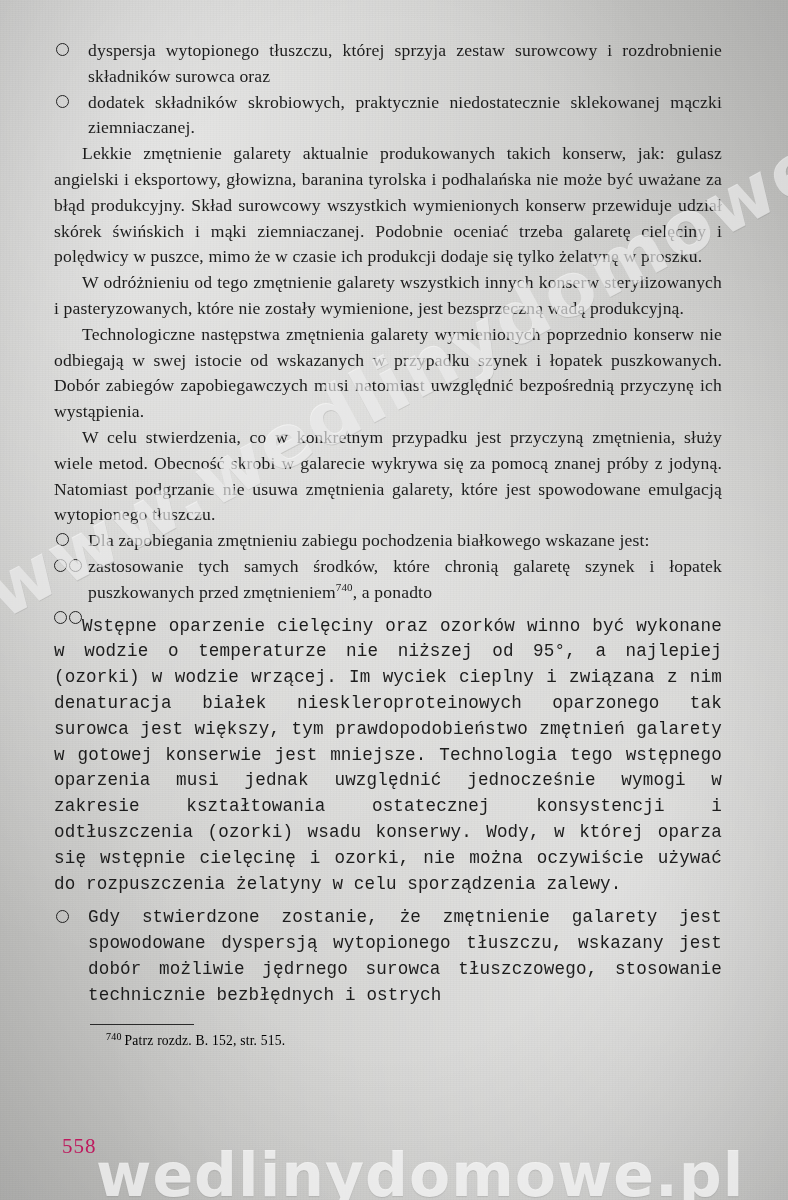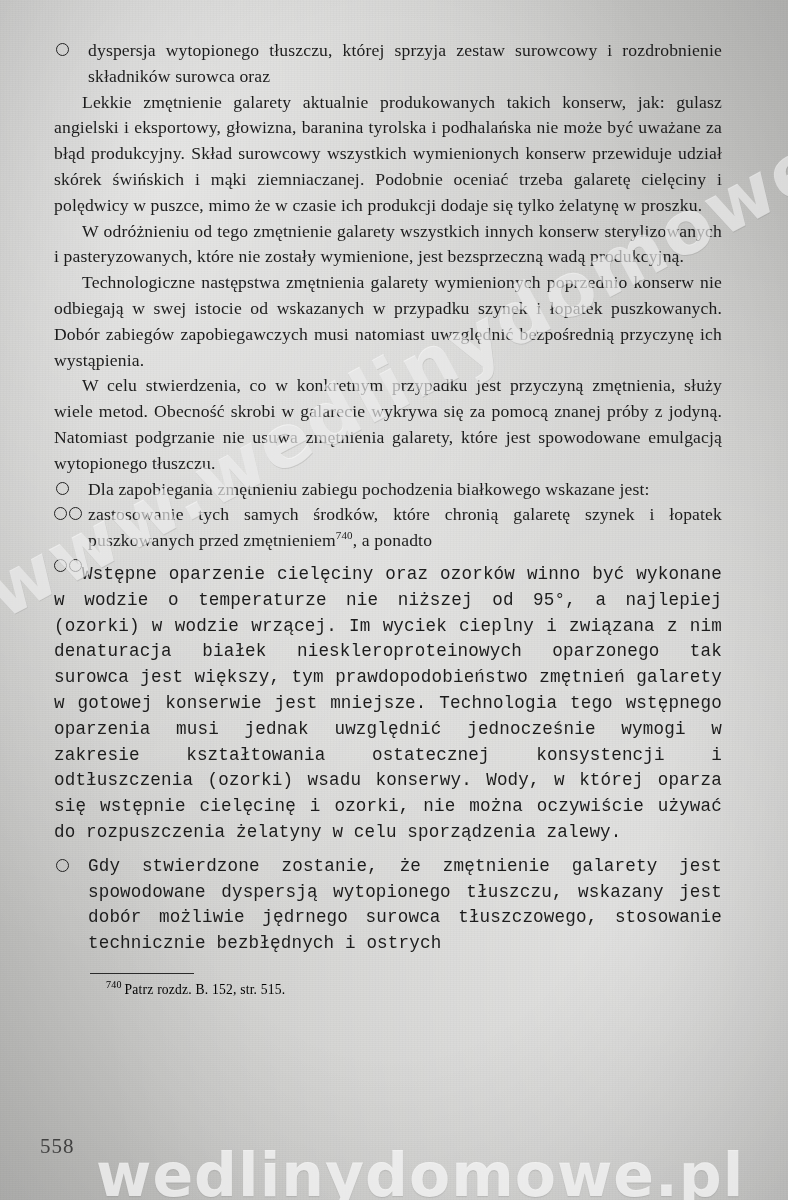--- a/index.html
+++ b/index.html
@@ -148,25 +148,25 @@
   }
   .footnote sup {
     font-size: 10px;
     vertical-align: super;
     line-height: 0;
     margin-right: 3px;
   }
 
   .folio {
     position: absolute;
-    left: 40px;
+    left: 62px;
     top: 1134px;
     font-size: 21px;
     letter-spacing: 1px;
-    color: #404040;
+    color: #be185d;
     z-index: 4;
   }
 </style>
 </head>
 <body>
 
 <div class="page"></div>
 <div class="grain"></div>
 <div class="vignette"></div>
 
@@ -175,20 +175,24 @@
   <div class="wm-bottom">wedlinydomowe.pl</div>
 </div>
 
 <div class="content">
 
   <p class="bullet-para">
     <span class="circ"></span>
     <span>dyspersja wytopionego tłuszczu, której sprzyja zestaw surowcowy i rozdrobnienie składników surowca oraz</span>
   </p>
 
+  <p class="bullet-para">
+    <span class="circ"></span>
+    <span>dodatek składników skrobiowych, praktycznie niedostatecznie sklekowanej mączki ziemniaczanej.</span>
+  </p>
 
   <p class="indent">Lekkie zmętnienie galarety aktualnie produkowanych takich konserw, jak: gulasz angielski i eksportowy, głowizna, baranina tyrolska i podhalańska nie może być uważane za błąd produkcyjny. Skład surowcowy wszystkich wymienionych konserw przewiduje udział skórek świńskich i mąki ziemniaczanej. Podobnie oceniać trzeba galaretę cielęciny i polędwicy w puszce, mimo że w czasie ich produkcji dodaje się tylko żelatynę w proszku.</p>
 
   <p class="indent">W odróżnieniu od tego zmętnienie galarety wszystkich innych konserw sterylizowanych i pasteryzowanych, które nie zostały wymienione, jest bezsprzeczną wadą produkcyjną.</p>
 
   <p class="indent">Technologiczne następstwa zmętnienia galarety wymienionych poprzednio konserw nie odbiegają w swej istocie od wskazanych w przypadku szynek i łopatek puszkowanych. Dobór zabiegów zapobiegawczych musi natomiast uwzględnić bezpośrednią przyczynę ich wystąpienia.</p>
 
   <p class="indent">W celu stwierdzenia, co w konkretnym przypadku jest przyczyną zmętnienia, służy wiele metod. Obecność skrobi w galarecie wykrywa się za pomocą znanej próby z jodyną. Natomiast podgrzanie nie usuwa zmętnienia galarety, które jest spowodowane emulgacją wytopionego tłuszczu.</p>
 
   <p class="bullet-para">

